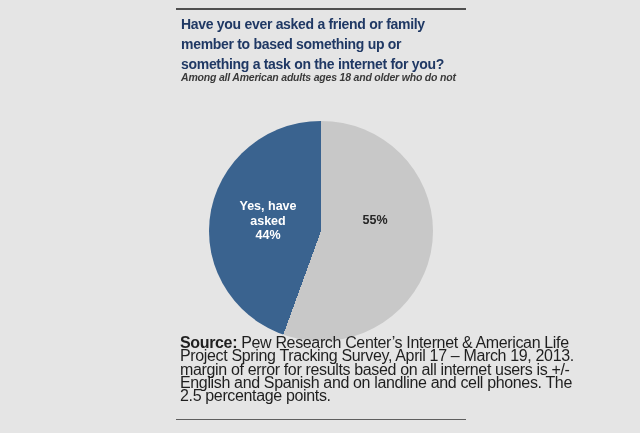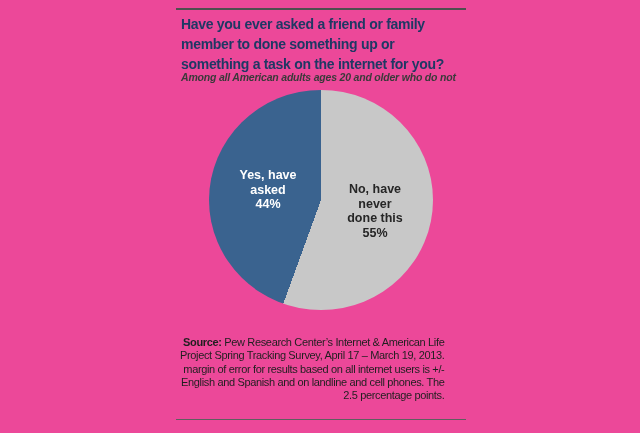--- a/index.html
+++ b/index.html
@@ -1,62 +1,61 @@
 <!DOCTYPE html>
 <html><head>
 <meta charset="utf-8">
 <style>
   html,body{margin:0;padding:0;background:#ffffff;}
   .canvas{
-    position:relative;width:640px;height:433px;background:#ec4899;
+    position:relative;width:640px;height:433px;background:#e5e5e5;
     font-family:"Liberation Sans",sans-serif;overflow:hidden;
   }
   .rule{position:absolute;left:176px;width:290px;}
   .rule-top{top:8px;height:2px;background:#4f4f4f;}
   .rule-bottom{top:419px;height:1px;background:#5f5f5f;}
   .title{position:absolute;left:181px;top:14px;margin:0;color:#1f3864;
     font-size:14px;font-weight:700;letter-spacing:-0.3px;}
   .title .line{line-height:20px;white-space:nowrap;}
   .subtitle{position:absolute;left:181px;top:71px;color:#3a3a3a;
     font-size:10.5px;font-weight:700;font-style:italic;letter-spacing:-0.2px;}
   .subtitle .line{line-height:13px;white-space:nowrap;}
-  .pie{position:absolute;left:209px;top:90px;width:224px;height:220px;border-radius:50%;}
+  .pie{position:absolute;left:209px;top:121px;width:224px;height:220px;border-radius:50%;}
   .slice-label{position:absolute;text-align:center;font-size:12.5px;font-weight:700;line-height:14.5px;}
   .slice-label .pct{display:block;}
   .label-yes{left:26px;top:78px;width:66px;color:#ffffff;}
   .label-no{left:135px;top:92px;width:62px;color:#262626;}
   .source{position:absolute;left:180px;top:336px;color:#1f1f1f;
-    font-size:11px;letter-spacing:-0.35px;text-align:right;}
+    font-size:16px;letter-spacing:-0.35px;}
   .source .line{line-height:13.3px;white-space:nowrap;}
   .source .bold{font-weight:700;}
 </style>
 </head>
 <body>
 
 <div class="canvas">
 
   <div class="rule rule-top"></div>
 
   <h1 class="title">
     <div class="line">Have you ever asked a friend or family</div>
-    <div class="line">member to done something up or</div>
+    <div class="line">member to based something up or</div>
     <div class="line">something a task on the internet for you?</div>
   </h1>
 
   <div class="subtitle">
-    <div class="line">Among all American adults ages 20 and older who do not</div>
+    <div class="line">Among all American adults ages 18 and older who do not</div>
   </div>
 
   <div class="pie" style="background: conic-gradient(rgb(200, 200, 200) 0deg, rgb(200, 200, 200) 200deg, rgb(58, 99, 143) 200deg, rgb(58, 99, 143) 360deg);">
     <div class="slice-label label-yes" style="color: rgb(255, 255, 255);">
       <span class="lbl">Yes, have asked</span>
       <span class="pct">44%</span>
     </div>
     <div class="slice-label label-no" style="color: rgb(38, 38, 38);">
-      <span class="lbl">No, have never done this</span>
       <span class="pct">55%</span>
     </div>
   </div>
 
   <div class="source">
     <div class="line">
       <span class="bold">Source:</span><span> Pew Research Center’s Internet &amp; American Life</span>
     </div>
     <div class="line">Project Spring Tracking Survey, April 17 – March 19, 2013.</div>
     <div class="line">margin of error for results based on all internet users is +/-</div>

